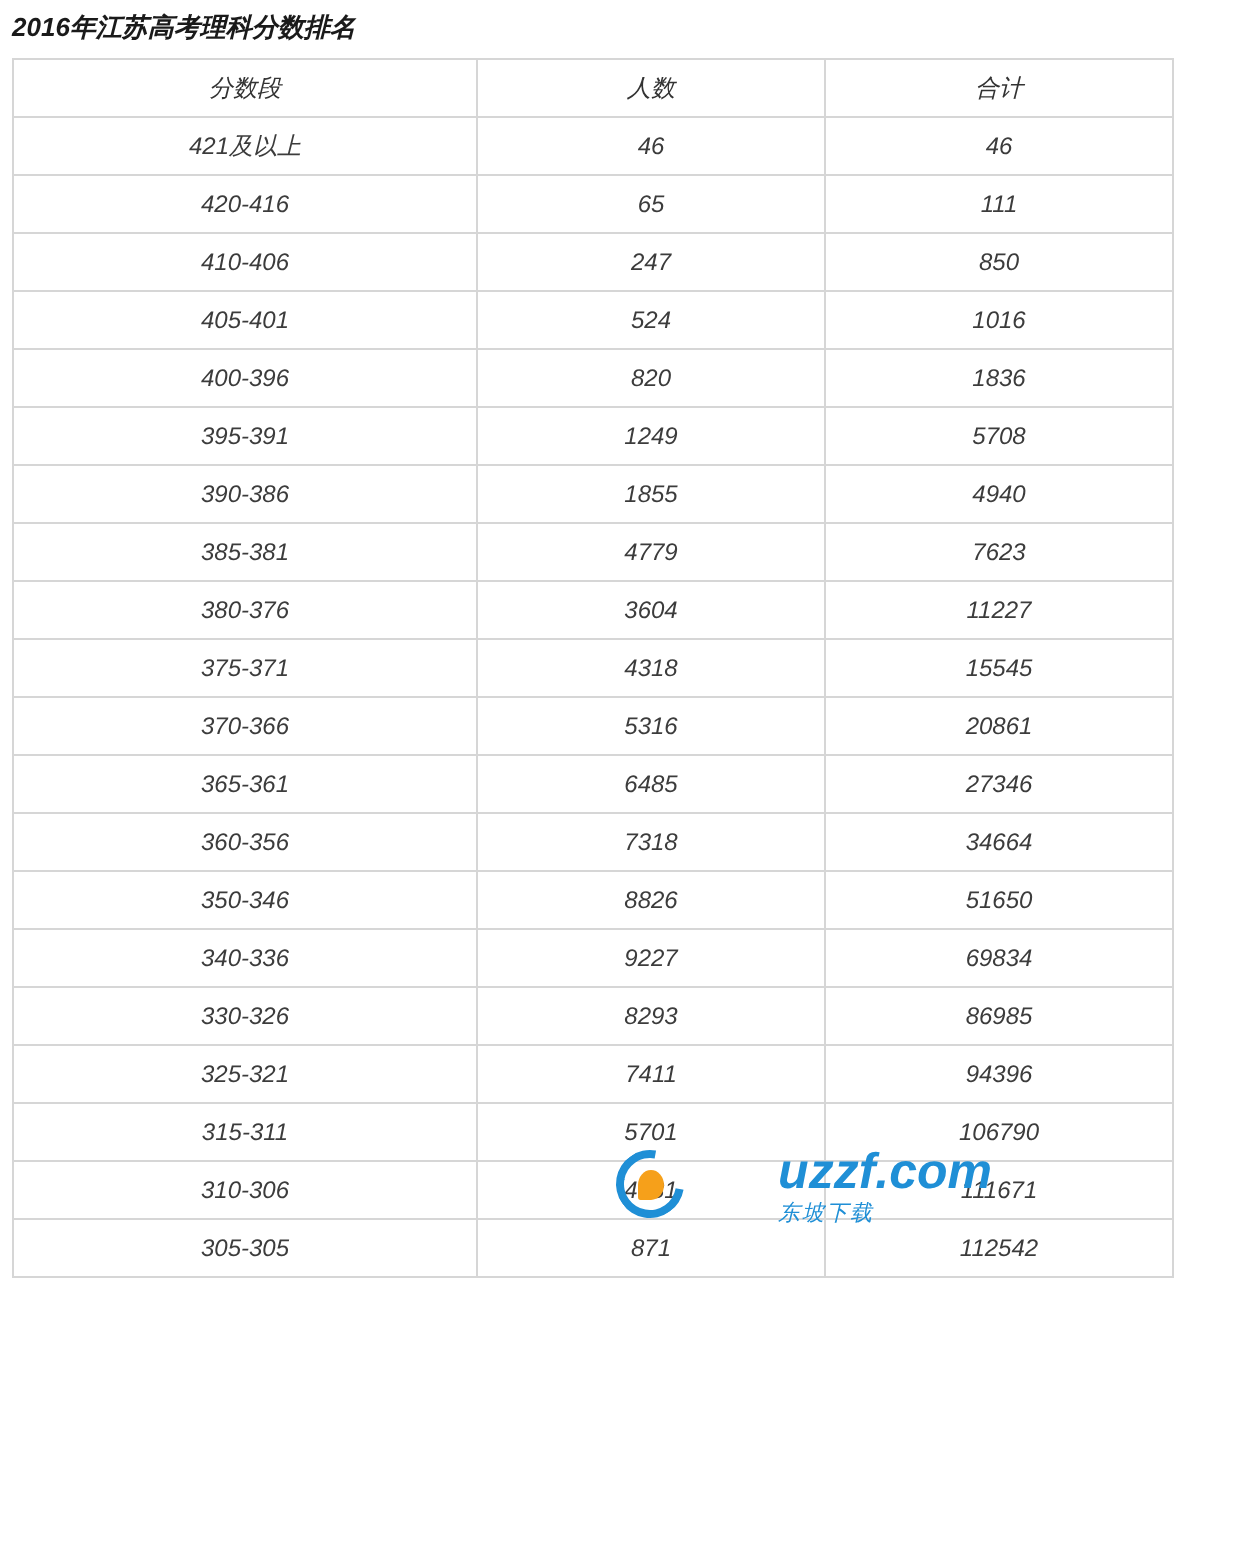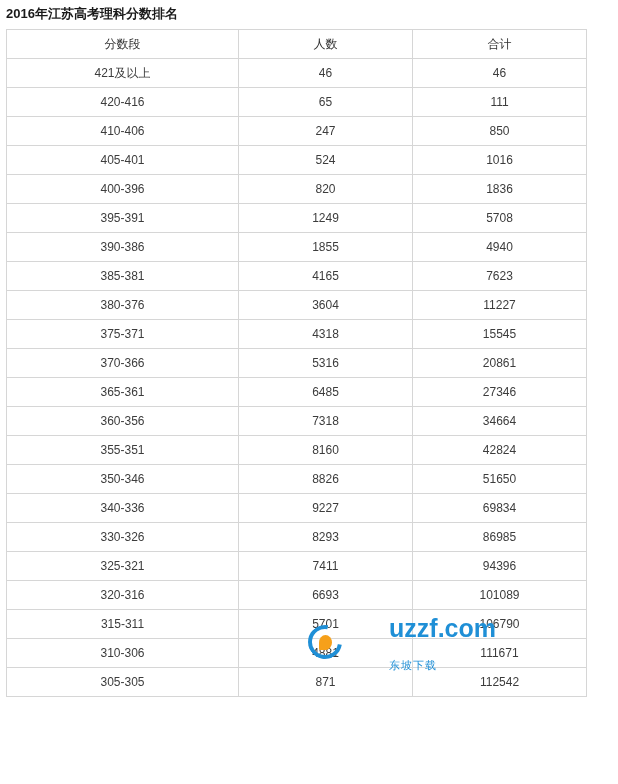--- a/index.html
+++ b/index.html
@@ -11,20 +11,21 @@
     width: 618px;
     height: 784px;
     font-family: "Liberation Sans", sans-serif;
     color: #333333;
     position: relative;
     overflow: hidden;
   }
   .page {
     width: 504px;
     position: relative;
+    font-style: italic;
   }
   .page-title {
     font-size: 13px;
     font-weight: bold;
     color: #1a1a1a;
     padding: 6px 0 7px 6px;
     line-height: 16px;
   }
   table.score-table {
     border-collapse: collapse;
@@ -96,21 +97,21 @@
   .wm-main {
     font-size: 25px;
     font-weight: bold;
     color: #1f8fd6;
     letter-spacing: 0px;
     font-family: "Liberation Sans", sans-serif;
   }
   .wm-sub {
     font-size: 11px;
     color: #1f8fd6;
-    margin-top: 19px;
+    margin-top: 3px;
     letter-spacing: 1px;
   }
 </style>
 </head>
 <body>
 
 <div class="page">
 
   <div class="page-title">2016年江苏高考理科分数排名</div>
 
@@ -158,21 +159,21 @@
           <td>1249</td>
           <td>5708</td>
         </tr>
         <tr>
           <td>390-386</td>
           <td>1855</td>
           <td>4940</td>
         </tr>
         <tr>
           <td>385-381</td>
-          <td>4165</td>
+          <td>4779</td>
           <td>7623</td>
         </tr>
         <tr>
           <td>380-376</td>
           <td>3604</td>
           <td>11227</td>
         </tr>
         <tr>
           <td>375-371</td>
           <td>4318</td>
@@ -187,48 +188,38 @@
           <td>365-361</td>
           <td>6485</td>
           <td>27346</td>
         </tr>
         <tr>
           <td>360-356</td>
           <td>7318</td>
           <td>34664</td>
         </tr>
         <tr>
-          <td>355-351</td>
-          <td>8160</td>
-          <td>42824</td>
-        </tr>
-        <tr>
           <td>350-346</td>
           <td>8826</td>
           <td>51650</td>
         </tr>
         <tr>
           <td>340-336</td>
           <td>9227</td>
           <td>69834</td>
         </tr>
         <tr>
           <td>330-326</td>
           <td>8293</td>
           <td>86985</td>
         </tr>
         <tr>
           <td>325-321</td>
           <td>7411</td>
           <td>94396</td>
-        </tr>
-        <tr>
-          <td>320-316</td>
-          <td>6693</td>
-          <td>101089</td>
         </tr>
         <tr>
           <td>315-311</td>
           <td>5701</td>
           <td>106790</td>
         </tr>
         <tr>
           <td>310-306</td>
           <td>4881</td>
           <td>111671</td>

